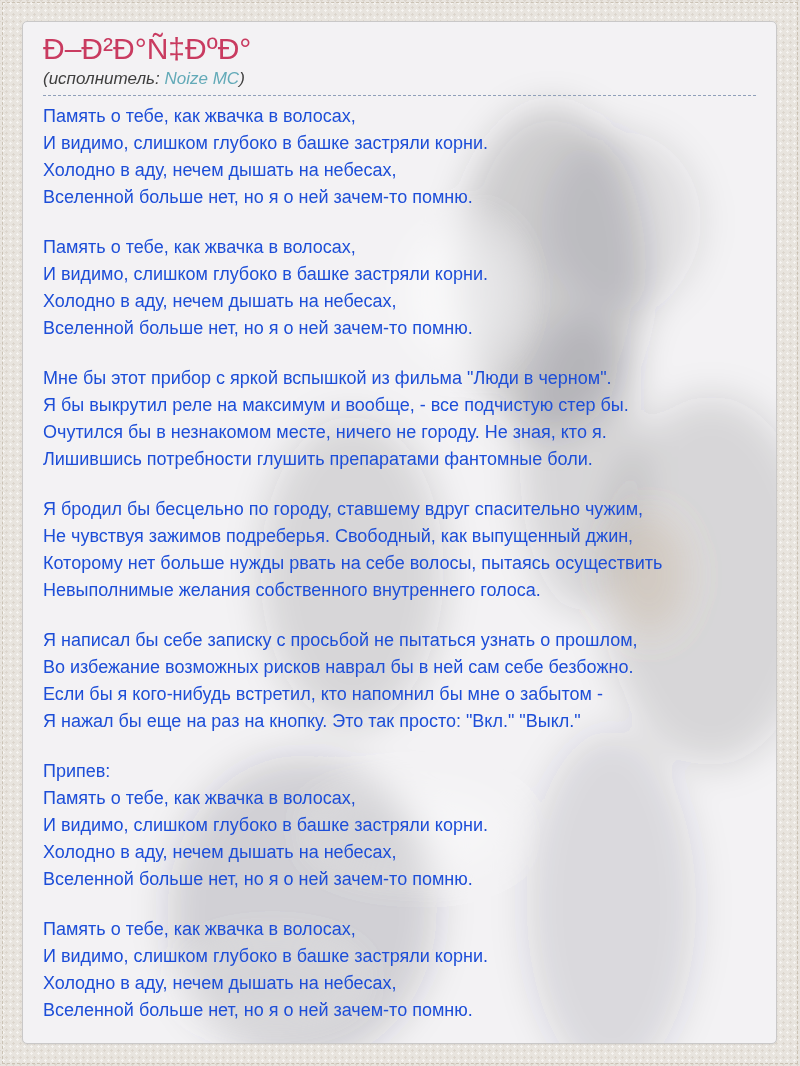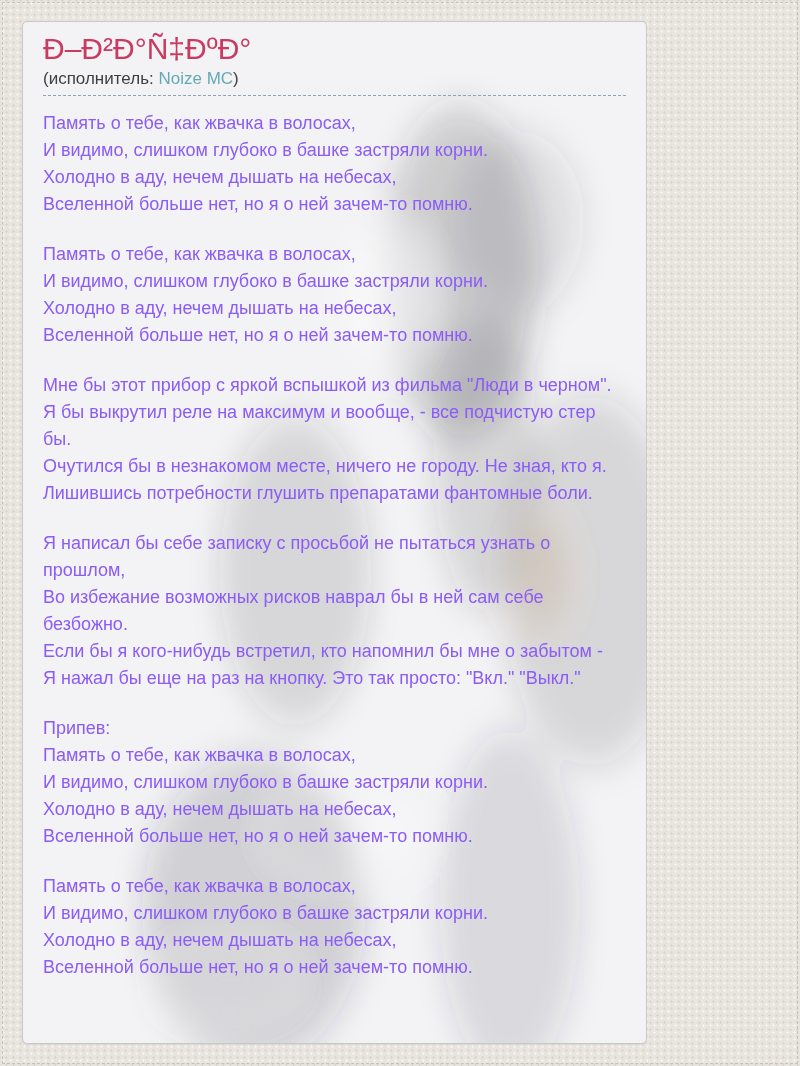--- a/index.html
+++ b/index.html
@@ -15,21 +15,21 @@
     background-size: 7px 7px, 7px 7px;
     background-position: 0 0, 3px 4px;
   }
   .stitch-frame {
     position: absolute; inset: 2px;
     border: 1px dashed rgba(200,191,176,0.9);
     pointer-events: none;
   }
   .card {
     position: absolute; left: 22px; top: 21px;
-    width: 625px; min-height: 1023px;
+    width: 755px; min-height: 1023px;
     box-sizing: border-box;
     background: #f3f2f4;
     border: 1px solid #c9c8c8;
     border-radius: 5px;
     box-shadow: 0 1px 2px rgba(0,0,0,0.06);
     padding: 10px 20px 18px 20px;
   }
   .watermark {
     position: absolute; left: 0; top: 0;
     width: 100%; height: 100%;
@@ -43,31 +43,32 @@
     line-height: 34px;
     font-weight: 400;
     color: #c93b60;
   }
   .artist-line {
     font-size: 17px;
     line-height: 20px;
     color: #3f3f3f;
     padding-bottom: 6px;
     border-bottom: 1px dashed #8fa0ba;
+    font-style: italic;
   }
   .artist-line a {
     color: #63aab8;
     text-decoration: none;
     cursor: pointer;
   }
   .lyrics {
-    margin-top: 14px;
+    margin-top: 7px;
     font-size: 18px;
     line-height: 27px;
-    color: #8b5cf6;
+    color: #1d4ed8;
   }
   .lyrics p {
     margin: 0 0 23px 0;
     white-space: pre-line;
   }
   .lyrics p:last-child { margin-bottom: 0; }
 </style>
 </head>
 <body>
 
@@ -119,20 +120,24 @@
 Холодно в аду, нечем дышать на небесах,
 Вселенной больше нет, но я о ней зачем-то помню.</p>
       <p>Память о тебе, как жвачка в волосах,
 И видимо, слишком глубоко в башке застряли корни.
 Холодно в аду, нечем дышать на небесах,
 Вселенной больше нет, но я о ней зачем-то помню.</p>
       <p>Мне бы этот прибор с яркой вспышкой из фильма "Люди в черном".
 Я бы выкрутил реле на максимум и вообще, - все подчистую стер бы.
 Очутился бы в незнакомом месте, ничего не городу. Не зная, кто я.
 Лишившись потребности глушить препаратами фантомные боли.</p>
+      <p>Я бродил бы бесцельно по городу, ставшему вдруг спасительно чужим,
+Не чувствуя зажимов подреберья. Свободный, как выпущенный джин,
+Которому нет больше нужды рвать на себе волосы, пытаясь осуществить
+Невыполнимые желания собственного внутреннего голоса.</p>
       <p>Я написал бы себе записку с просьбой не пытаться узнать о прошлом,
 Во избежание возможных рисков наврал бы в ней сам себе безбожно.
 Если бы я кого-нибудь встретил, кто напомнил бы мне о забытом -
 Я нажал бы еще на раз на кнопку. Это так просто: "Вкл." "Выкл."</p>
       <p>Припев:
 Память о тебе, как жвачка в волосах,
 И видимо, слишком глубоко в башке застряли корни.
 Холодно в аду, нечем дышать на небесах,
 Вселенной больше нет, но я о ней зачем-то помню.</p>
       <p>Память о тебе, как жвачка в волосах,

